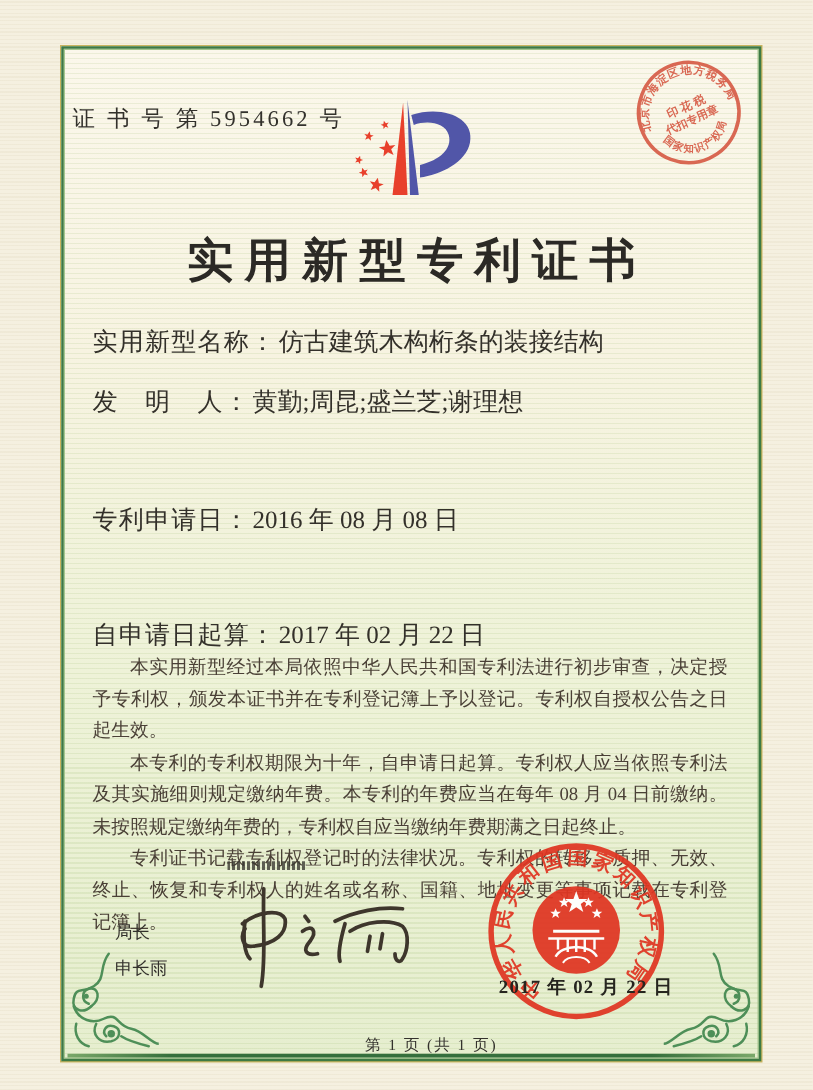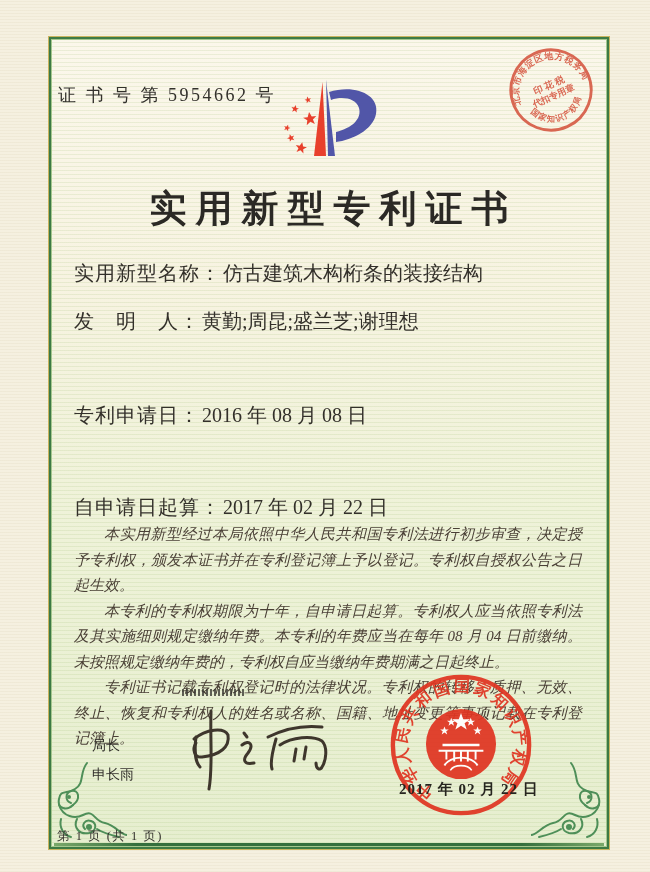--- a/index.html
+++ b/index.html
@@ -19,35 +19,35 @@
   }
   .frame::after{content:"";position:absolute;left:3px;right:3px;bottom:1px;height:3px;
     background:linear-gradient(90deg,#7aa86a,#356f3d 15%,#356f3d 85%,#7aa86a);}
   .cert-no{position:absolute;left:7px;top:44px;font-size:18px;letter-spacing:2.5px;color:#33312c;}
   .title{position:absolute;left:0;top:145px;width:100%;text-align:center;
     font-size:37px;font-weight:bold;letter-spacing:9px;color:#2b2925;text-indent:9px;}
   .field{position:absolute;left:23px;font-size:20px;color:#33302a;white-space:nowrap;}
   .field .lbl{letter-spacing:1px;}
   .field .val{margin-left:2px;}
   .f0{top:221px}.f1{top:269px}.f2{top:315px}.f3{top:363px}.f4{top:409px}.f5{top:455px}
-  .paras{position:absolute;left:23px;right:25px;top:483px;color:#4a4036;font-style:italic;}
+  .paras{position:absolute;left:23px;right:25px;top:483px;color:#4a4036;}
   .paras p{margin:0;text-indent:2em;font-size:15px;line-height:25.5px;text-align:justify;}
   .commissioner{position:absolute;left:41px;top:692px;font-size:14px;color:#33312c;line-height:29px;
     font-family:"Liberation Sans","DejaVu Sans",sans-serif;}
   .microstrip{position:absolute;left:131px;top:650px;width:62px;height:7px;opacity:.8;
     background:repeating-linear-gradient(90deg,#3b3a33 0 2px,transparent 2px 4px);}
   .signature{position:absolute;left:133px;top:658px;}
   .main-seal{position:absolute;left:337px;top:633px;opacity:.93;z-index:4;}
   .issue-date{position:absolute;left:348px;top:741px;z-index:5;font-size:15px;font-weight:bold;
     color:#26251f;letter-spacing:1px;white-space:nowrap;}
   .tax-seal{position:absolute;left:457px;top:8px;transform:rotate(-24deg);opacity:.85;}
   .ornament{position:absolute;bottom:6px;}
   .orn-left{left:2px;}
   .orn-right{right:2px;transform:scaleX(-1);}
-  .footer{position:absolute;left:6px;top:789px;width:100%;
+  .footer{position:absolute;left:16px;top:789px;width:100%;text-align:center;
     font-size:12.5px;letter-spacing:1.5px;color:#33312c;}
   .logo{position:absolute;left:225px;top:33px;}
 </style>
 </head>
 <body>
 
 <div class="frame">
 
   <div class="cert-no">证 书 号 第 5954662 号</div>
 

